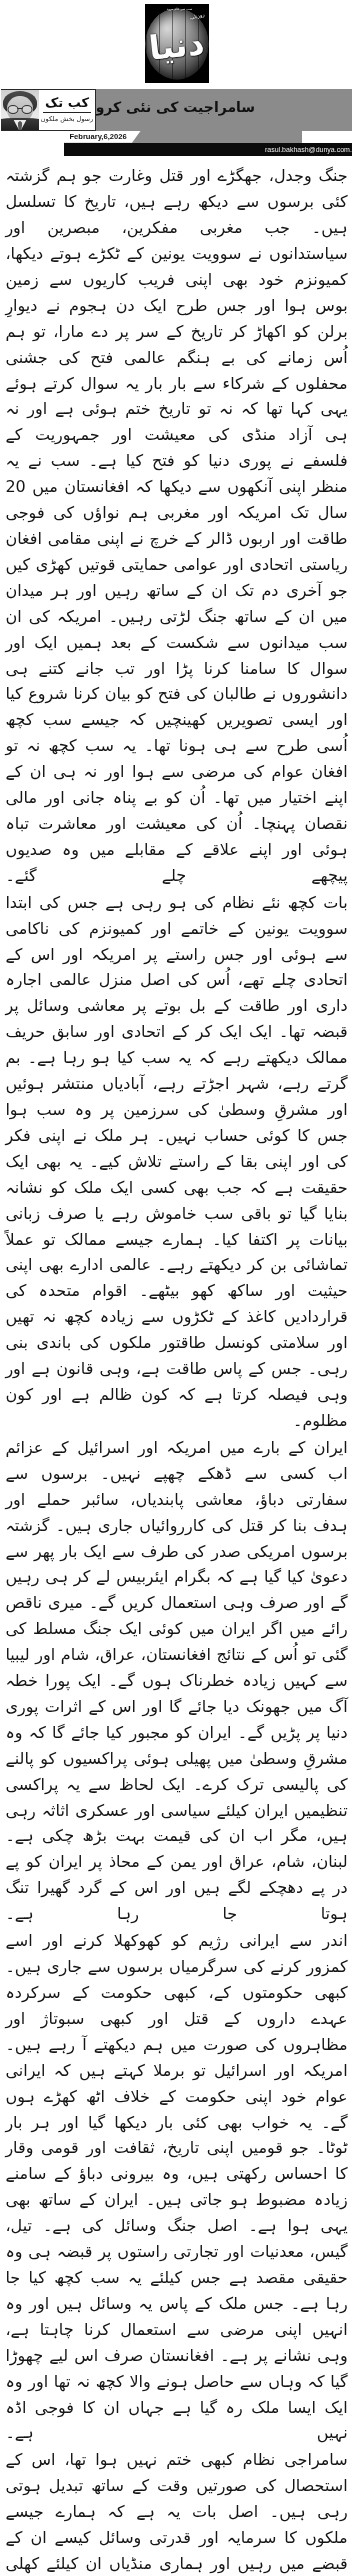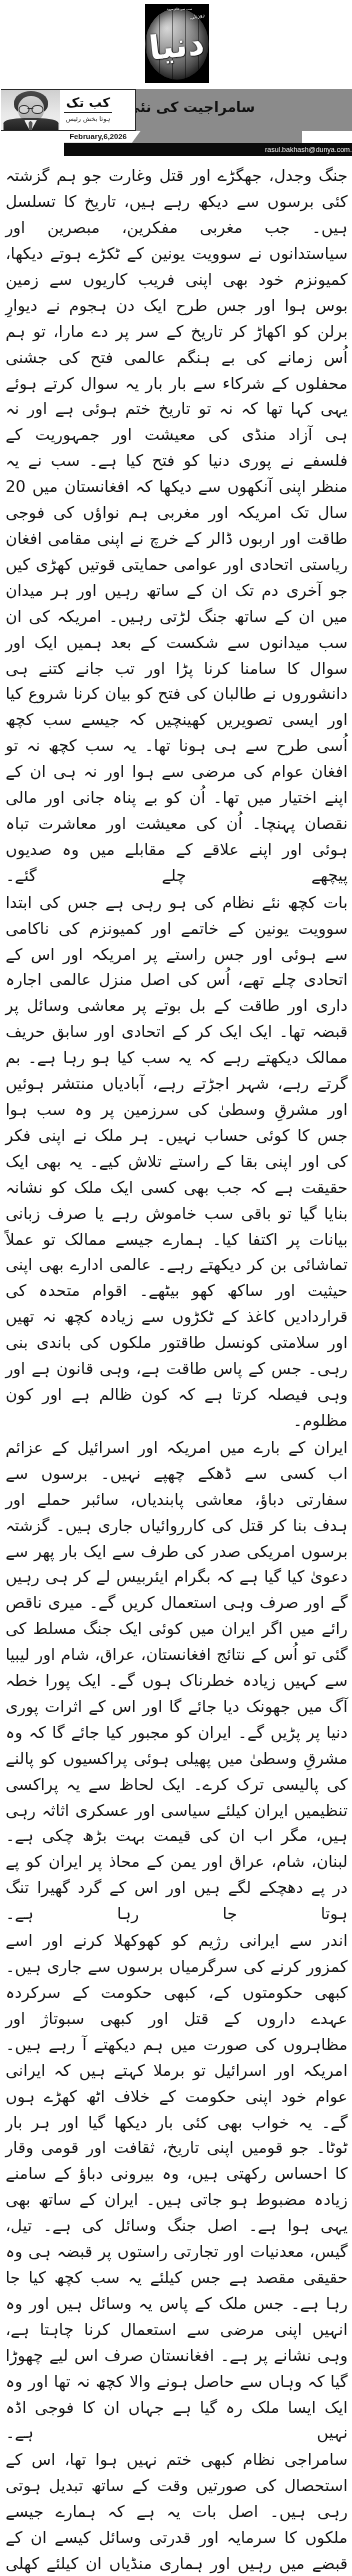--- a/index.html
+++ b/index.html
@@ -96,21 +96,21 @@
     line-height:1.25;
     padding-right:16.3px;
     padding-bottom:3.3px;
     direction:rtl;
     letter-spacing:0px;
   }
   
   .author-card{
     position:absolute;
     left:0;top:0;
-    width:136px;height:42px;
+    width:96px;height:42px;
     background:#fff;
     border:0.5px solid #2a2a2a;
     box-sizing:border-box;
     display:flex;
     flex-direction:row-reverse;
     overflow:hidden;
   }
   .author-meta{
     width:56px;
     display:flex;flex-direction:column;
@@ -249,21 +249,21 @@
             <b></b>
             <i class="r"></i>
         </div>
         <div class="p-suit"></div>
         <div class="p-shirt"></div>
         <div class="p-tie"></div>
       </div>
       <div class="author-meta">
         <div class="col-name">کب تک</div>
         <div class="col-rule"></div>
-        <div class="author-name">ہوتا بخش رئیس</div>
+        <div class="author-name">رسول بخش ملکوں</div>
       </div>
     </div>
   </div>
 
   <div class="meta-row">
     <div class="band-lower"></div>
     <div class="date-tab">February,6,2026</div>
     <div class="black-bar">
       <span class="email">rasul.bakhash@dunya.com.pk</span>
     </div>

